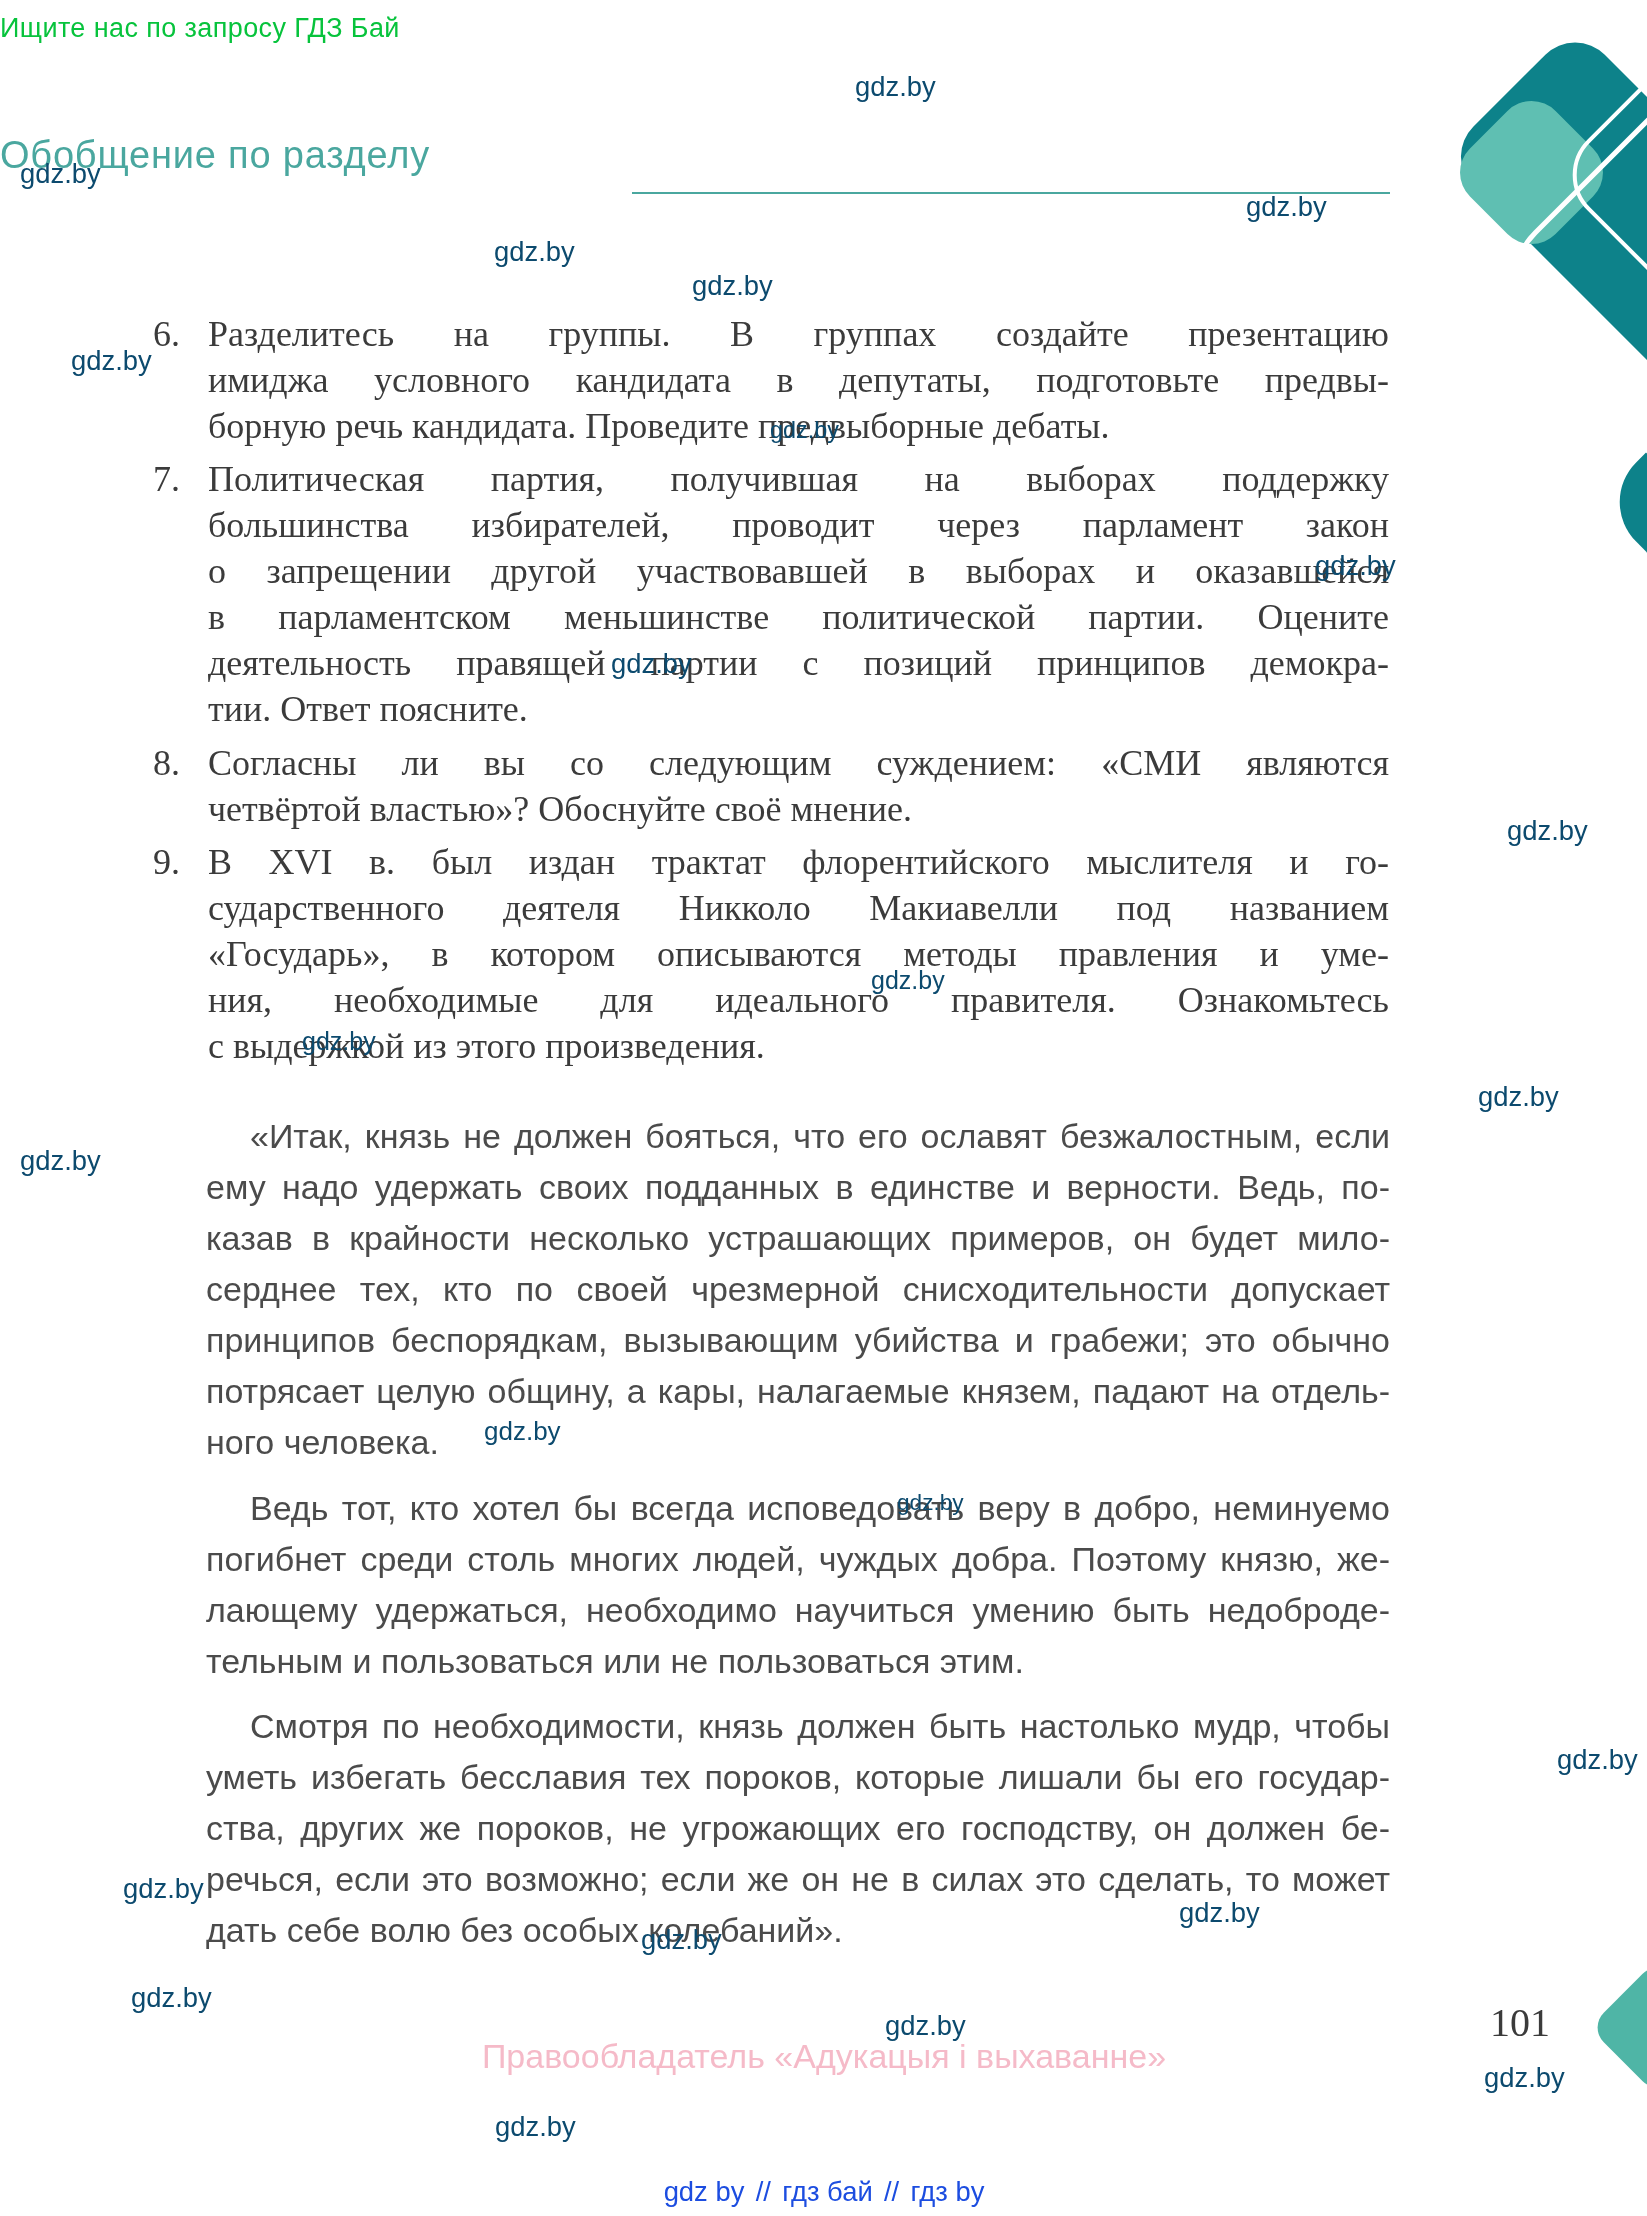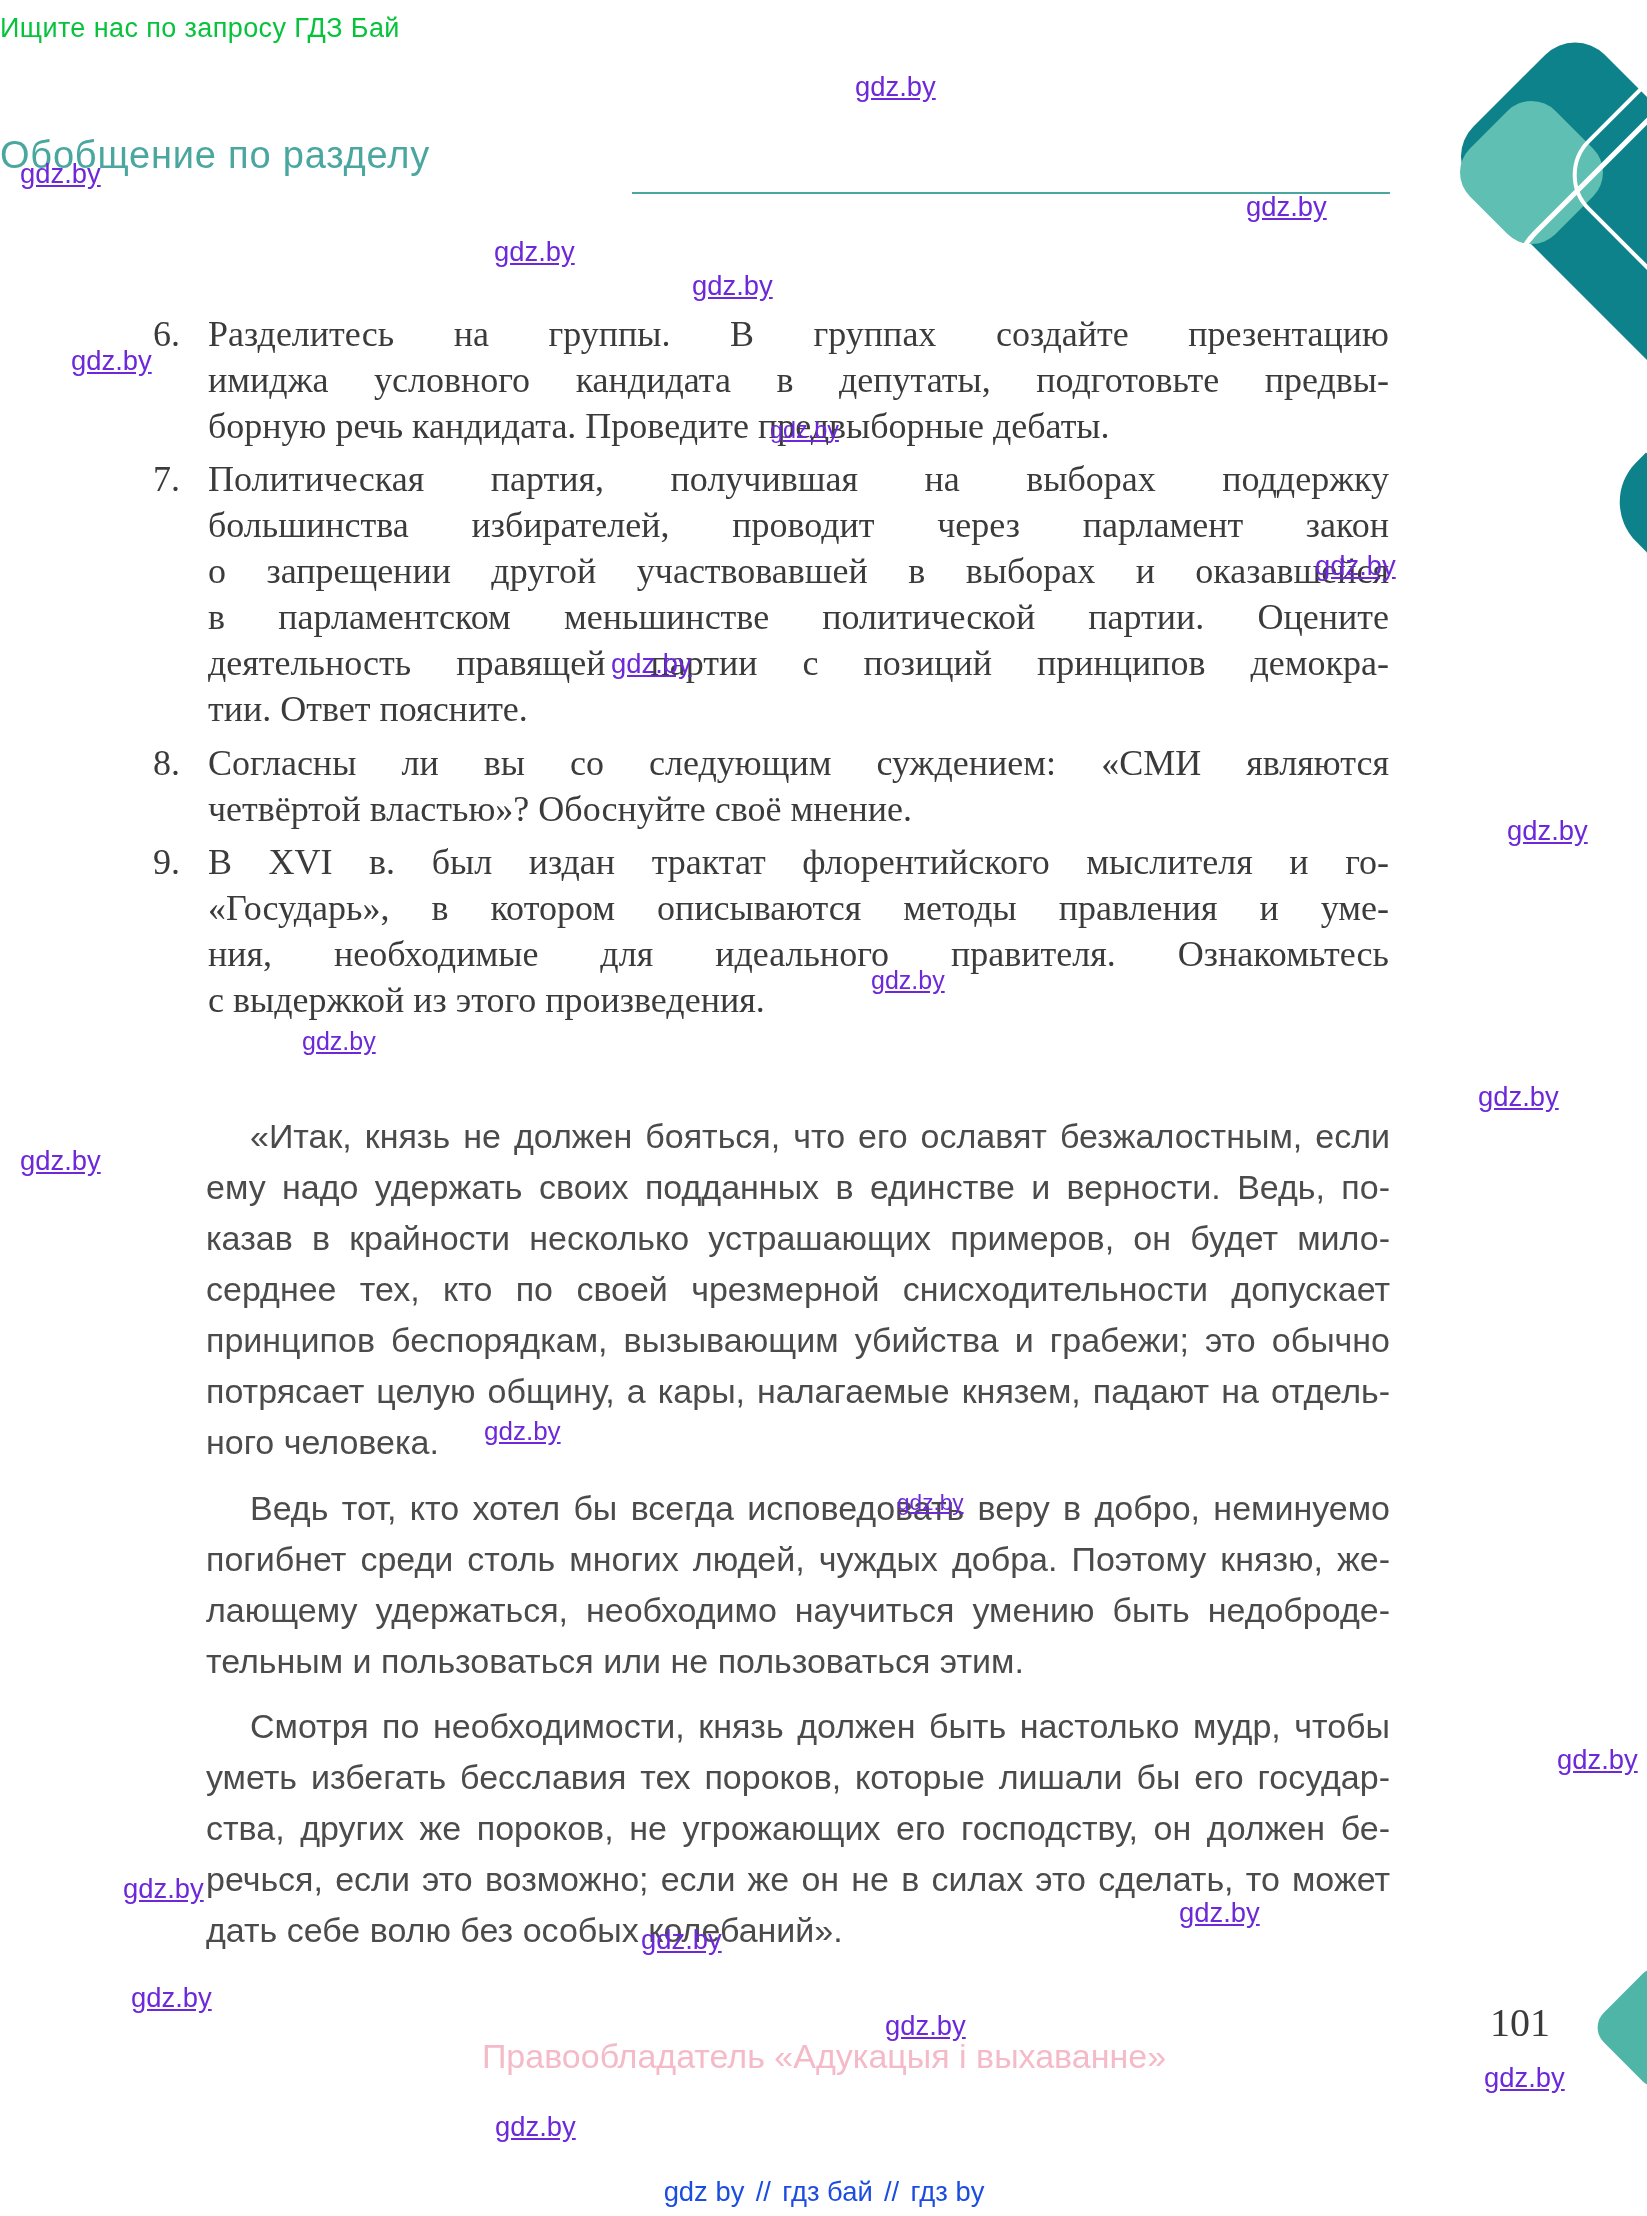--- a/index.html
+++ b/index.html
@@ -87,22 +87,22 @@
     position:absolute;top:2037px;left:0;width:100%;
     text-align:center;font-size:34px;color:#f5bac8;
   }
   .footer-links{
     position:absolute;top:2176px;left:0;width:100%;
     text-align:center;font-size:27.4px;color:#1c4de0;
   }
   .footer-links .sep{padding:0 11.3px;}
   
   .wm{
-    position:absolute;color:#6d28d9;
-    font-family:"Liberation Sans",sans-serif;white-space:nowrap;text-decoration:underline;
+    position:absolute;color:#0c4a6e;
+    font-family:"Liberation Sans",sans-serif;white-space:nowrap;
   }
 </style>
 </head>
 <body>
 
 <div class="page">
 
   <div class="top-banner">Ищите нас по запросу ГДЗ Бай</div>
 
   <div class="header-title">Обобщение по разделу</div>
@@ -138,20 +138,21 @@
         <span class="task-num">8.</span>
         <div class="task-body">
           <div class="tline">Согласны ли вы со следующим суждением: «СМИ являются</div>
           <div class="tline last">четвёртой властью»? Обоснуйте своё мнение.</div>
         </div>
       </div>
       <div class="task">
         <span class="task-num">9.</span>
         <div class="task-body">
           <div class="tline">В XVI в. был издан трактат флорентийского мыслителя и го-</div>
+          <div class="tline">сударственного деятеля Никколо Макиавелли под названием</div>
           <div class="tline">«Государь», в котором описываются методы правления и уме-</div>
           <div class="tline">ния, необходимые для идеального правителя. Ознакомьтесь</div>
           <div class="tline last">с выдержкой из этого произведения.</div>
         </div>
       </div>
     </div>
 
   <div class="quote" id="quote">
       <div class="qpara">
         <div class="qline first">«Итак, князь не должен бояться, что его ославят безжалостным, если</div>

